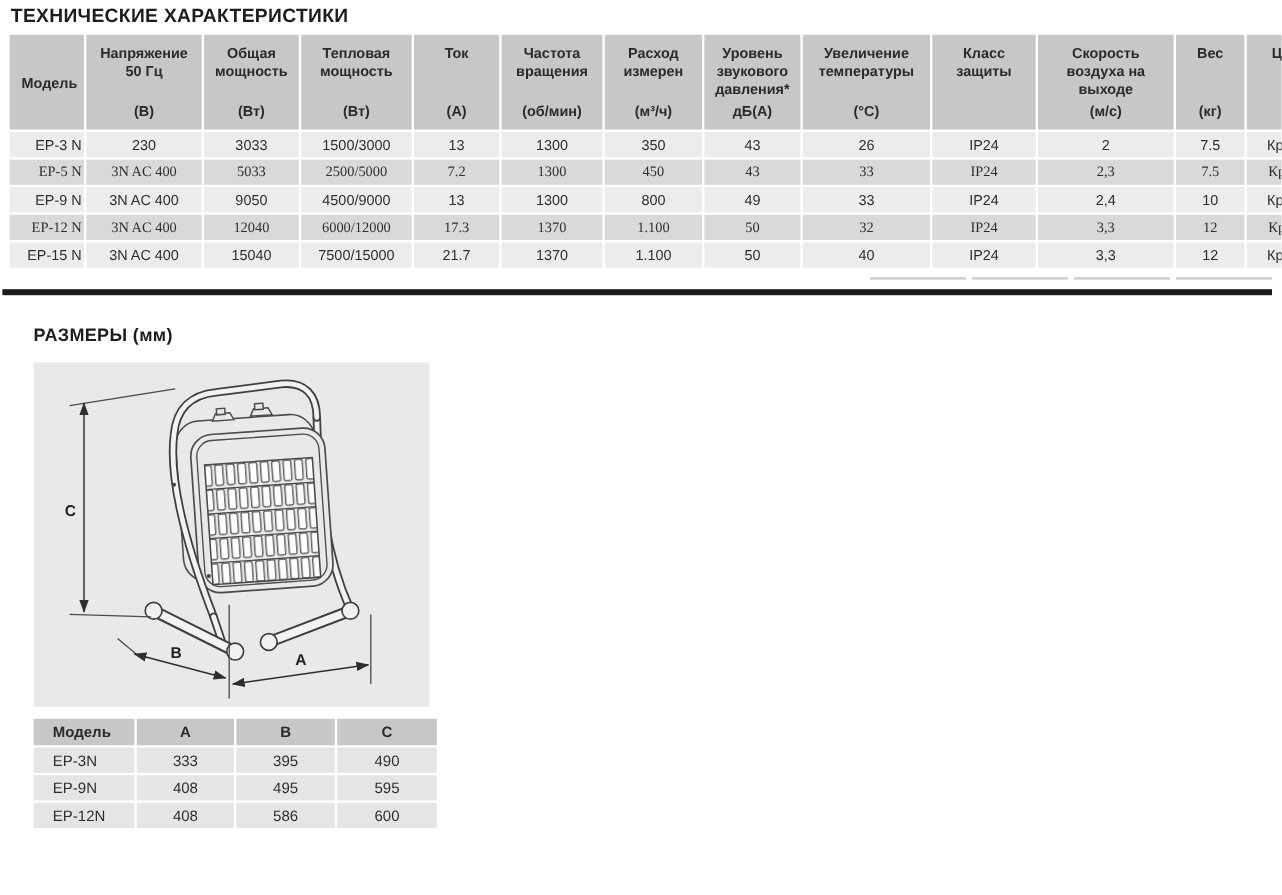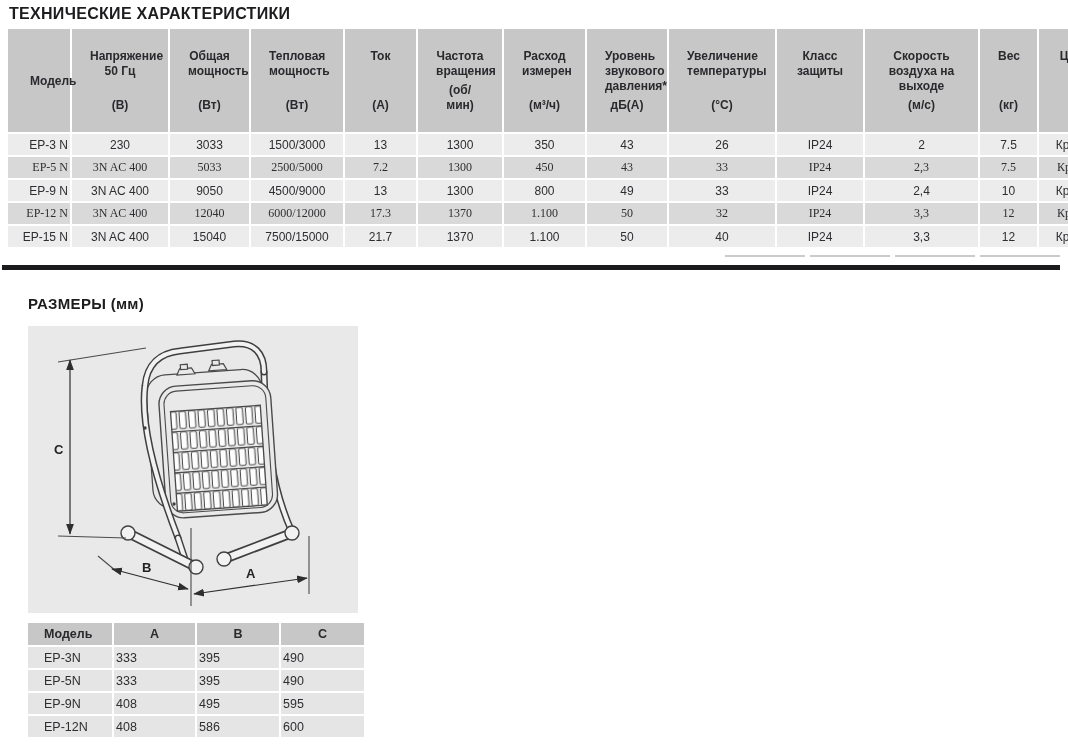--- a/index.html
+++ b/index.html
@@ -12,21 +12,21 @@
   .page-title {
     font-size:16px; font-weight:bold; letter-spacing:.3px;
     color:var(--title-text,#1d1d1f); margin:5px 0 4px 9px;
   }
   
   table.spec {
     border-collapse:separate; border-spacing:2px; table-layout:fixed;
     width:1056px; margin-left:6px; font-size:12px;
   }
   table.spec th {
-    background:var(--header-gray,#c7c7c7); padding:16px; height:71px;
+    background:var(--header-gray,#c7c7c7); padding:4px; height:71px;
     font-weight:bold; vertical-align:top;
   }
   .hcell {
     display:flex; flex-direction:column; justify-content:space-between;
     box-sizing:border-box; height:100%; padding:4px 2px 3px;
     text-align:center; line-height:15px; color:#2a2a2e;
   }
   .hcell-model { justify-content:center; text-align:left; padding-left:6px; }
   table.spec td {
     background:var(--row-light,#ececec); height:19px; padding:1px 2px;
@@ -55,21 +55,21 @@
   table.dims {
     border-collapse:separate; border-spacing:2px; table-layout:fixed;
     width:334px; margin:8px 0 0 26px; font-size:12.5px;
   }
   table.dims th {
     background:var(--header-gray,#c7c7c7); height:20px;
     font-weight:bold; text-align:center; color:#2a2a2e; padding:1px 2px;
   }
   table.dims td {
     background:var(--dims-row,#e5e5e5); height:19px;
-    color:#2e2e32; padding:1px 2px;
+    text-align:center; color:#2e2e32; padding:1px 2px;
   }
   table.dims th:first-child, table.dims td:first-child {
     text-align:left; padding-left:16px;
   }
   
   .tube-out { stroke:#3f3f3f; stroke-width:7; fill:none; stroke-linecap:round; }
   .tube-in  { stroke:#f2f2f2; stroke-width:4; fill:none; stroke-linecap:round; }
   .runner-out { stroke:#3f3f3f; stroke-width:10; fill:none; stroke-linecap:round; }
   .runner-in  { stroke:#f2f2f2; stroke-width:6.5; fill:none; stroke-linecap:round; }
   .thin { stroke:#4a4a4a; stroke-width:1.1; fill:none; }
@@ -364,26 +364,20 @@
         </tr>
     </thead>
     <tbody>
         <tr>
           <td>EP-3N</td>
           <td>333</td>
           <td>395</td>
           <td>490</td>
         </tr>
         <tr>
-          <td>EP-5N</td>
-          <td>333</td>
-          <td>395</td>
-          <td>490</td>
-        </tr>
-        <tr>
           <td>EP-9N</td>
           <td>408</td>
           <td>495</td>
           <td>595</td>
         </tr>
         <tr>
           <td>EP-12N</td>
           <td>408</td>
           <td>586</td>
           <td>600</td>

